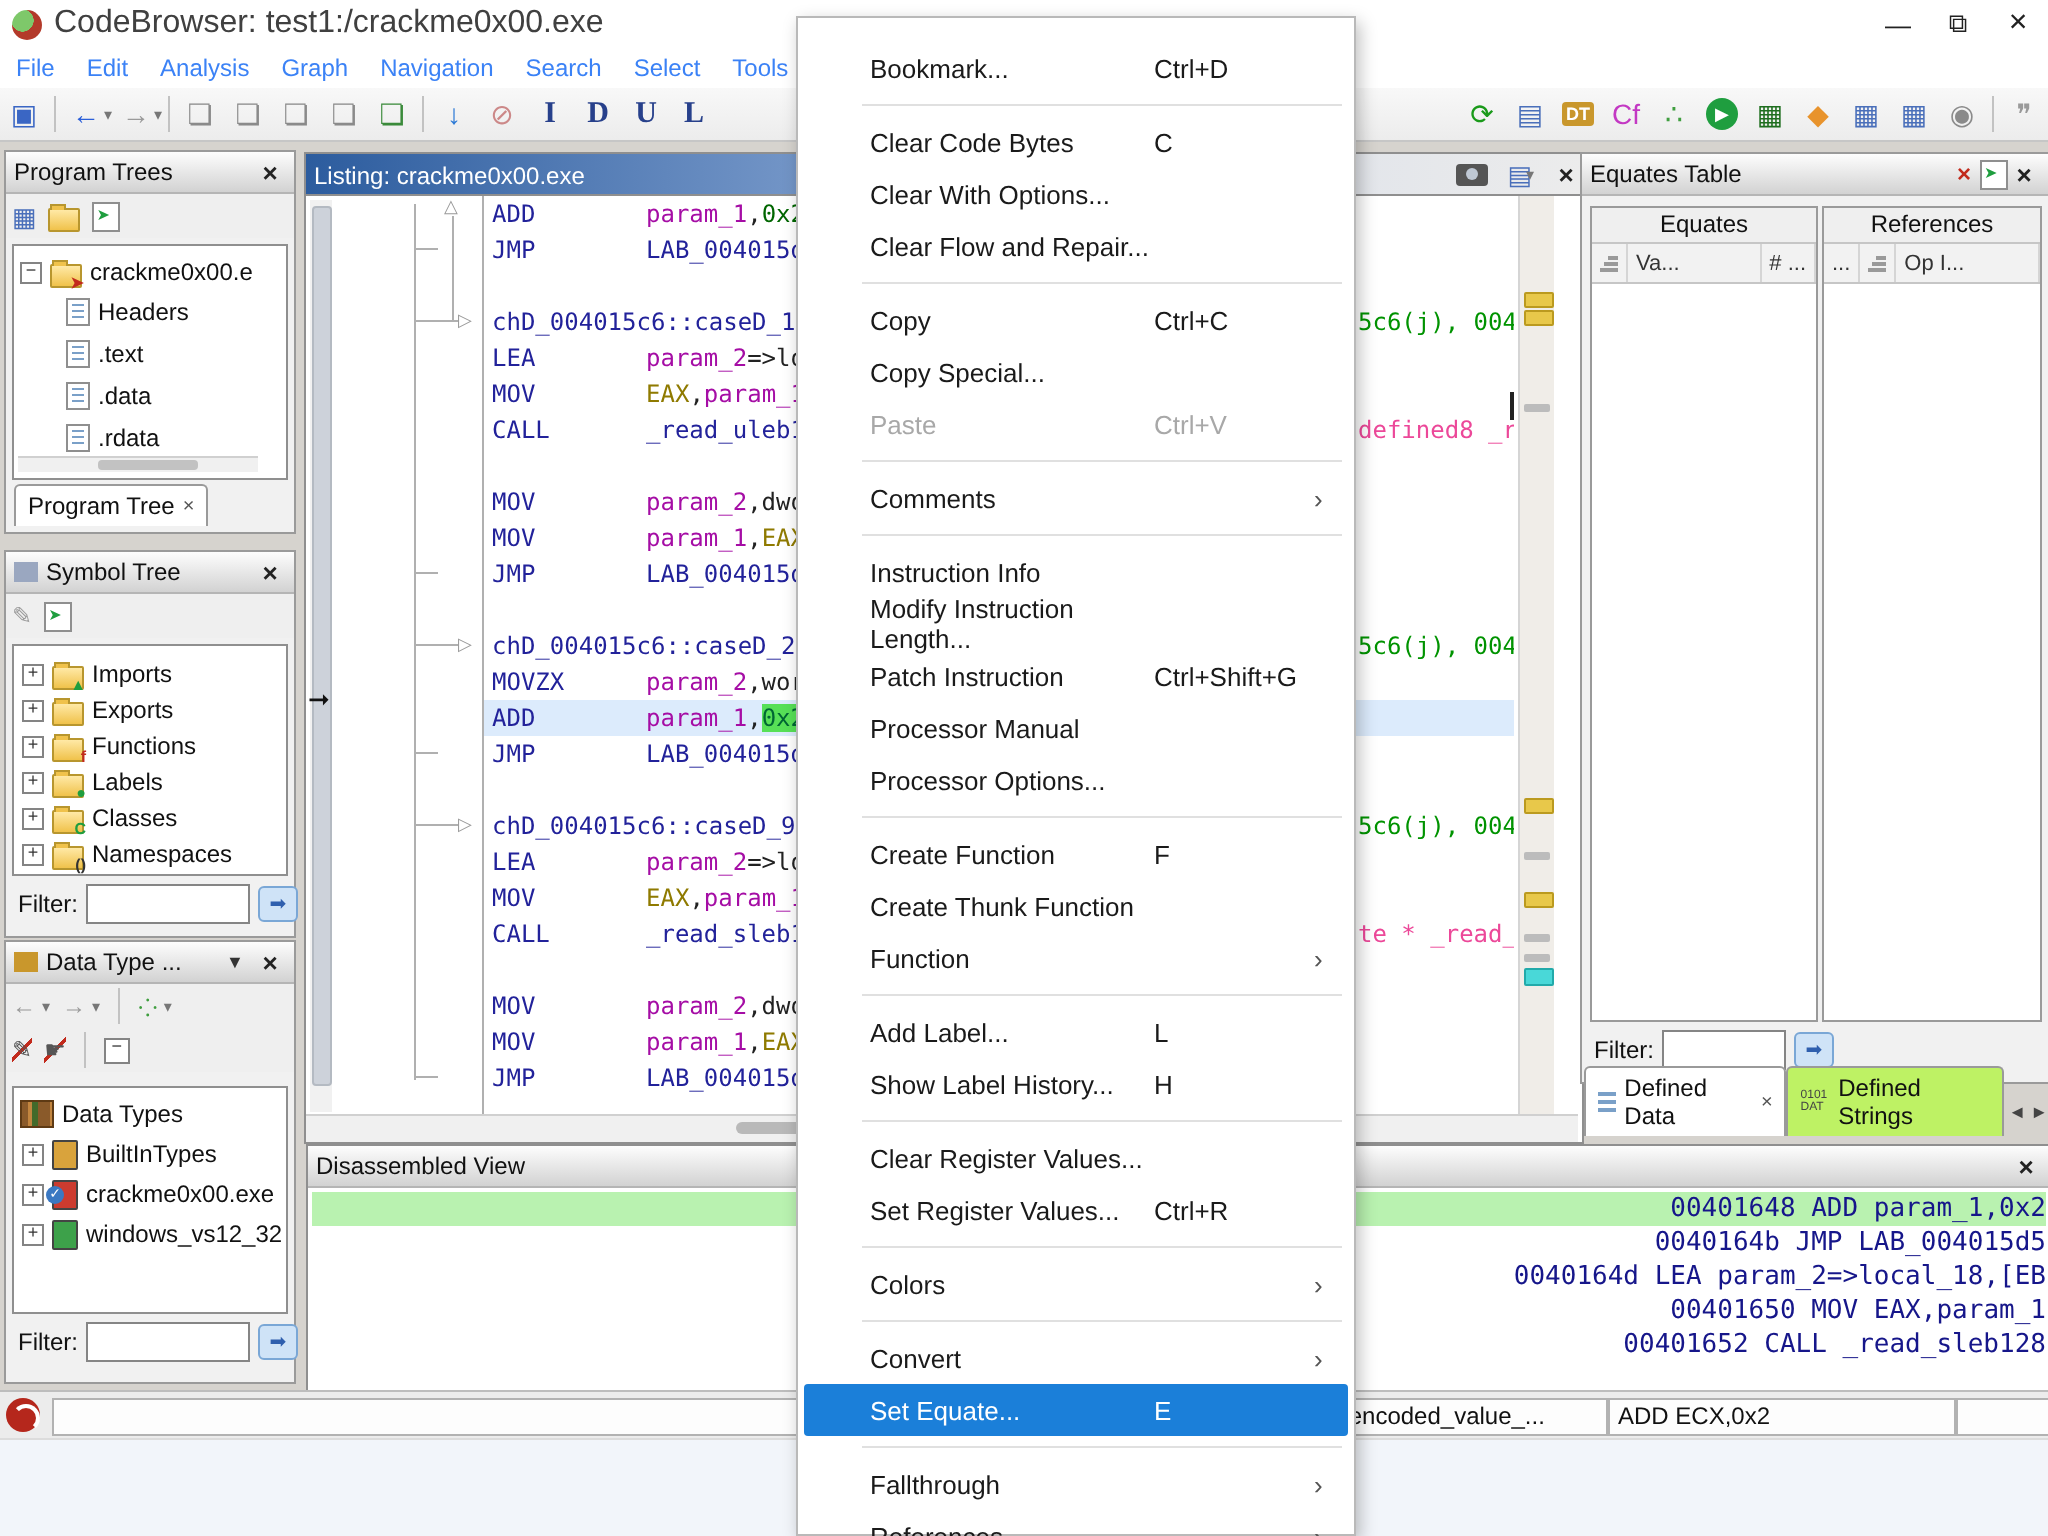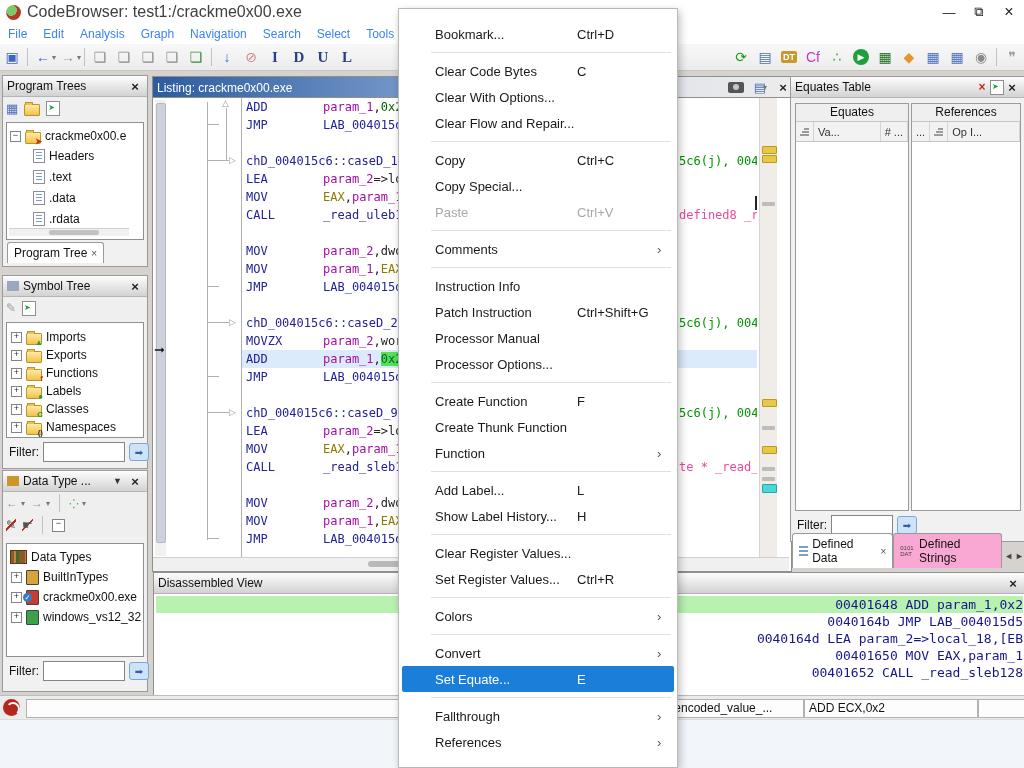--- a/index.html
+++ b/index.html
@@ -40,21 +40,21 @@
   .bk-gold{background:#d9a33c;}.bk-red{background:#cc3b2f;}.bk-green{background:#3da14a;}
   .bk-chk{position:absolute;left:-4px;top:2px;width:9px;height:9px;border-radius:50%;background:#3a78c2;color:#fff;font-size:7px;line-height:9px;text-align:center;}
   .ic-shelf{width:15px;height:12px;background:repeating-linear-gradient(90deg,#8a5a2a 0 3px,#c2853f 3px 5px,#436a2a 5px 8px,#8a5a2a 8px 11px);border:1px solid #5e3a14;flex:none;}
   .filterrow{position:absolute;display:flex;align-items:center;gap:4px;padding-left:4px;font-size:12px;}
   .finput{background:#fff;border:1px solid #858585;height:16px;}
   .fbtn{width:18px;height:16px;background:#cfe3f7;border:1px solid #7aa7d6;border-radius:3px;color:#2f5fae;font-size:10px;display:flex;align-items:center;justify-content:center;}
   .ic-snap{width:12px;height:13px;background:#fff;border:1px solid #8f8f8f;position:relative;}
   .ic-snap::after{content:"➤";position:absolute;left:1px;top:1px;font-size:8px;color:#1f9e3f;}
   .tabstrip{position:absolute;display:flex;align-items:flex-end;font-size:12px;}
   .tab{background:#fff;border:1px solid #9a9a9a;border-bottom:none;border-radius:3px 3px 0 0;padding:3px 6px;display:flex;align-items:center;gap:4px;}
-  .tab.unsel{background:#f9a8d4;justify-content:flex-end;}
+  .tab.unsel{background:#bef264;justify-content:flex-end;}
   
   #listing-head{left:152px;top:76px;width:638px;height:21px;background:linear-gradient(to right,#2c5c9e,#7f9fce 45%,#dfe3ea 75%,#ececec);display:flex;align-items:center;border:1px solid #8f8f8f;border-bottom:none;}
   #listing-head .title{color:#fff;font-size:12px;margin-left:4px;flex:1;}
   #listing-body{left:152px;top:97px;width:638px;height:473px;background:#fff;border:1px solid #8f8f8f;overflow:hidden;}
   #ltext{position:absolute;left:89px;top:0;width:515px;height:456px;overflow:hidden;}
   .lrow{position:absolute;left:0;width:515px;height:18px;line-height:18px;font-size:12px;white-space:pre;font-family:"DejaVu Sans Mono","Liberation Mono",monospace;}
   .lrow.current{background:#dcebfc;}
   .lrow .mn,.lrow .lab{position:absolute;left:4px;color:#22229a;}
   .lrow .ops{position:absolute;left:81px;}
   .c-var{color:#a50da5;}.c-reg{color:#8f7a00;}.c-num{color:#006600;}.c-plain{color:#222;}.c-ref{color:#22229a;}
@@ -538,20 +538,25 @@
         <span class="sc"></span>
         <span class="ar">›</span>
       </div>
       <div class="cm-sep"></div>
       <div class="cm-item">
         <span class="lb">Instruction Info</span>
         <span class="sc"></span>
         <span class="ar"></span>
       </div>
       <div class="cm-item">
+        <span class="lb">Modify Instruction Length...</span>
+        <span class="sc"></span>
+        <span class="ar"></span>
+      </div>
+      <div class="cm-item">
         <span class="lb">Patch Instruction</span>
         <span class="sc">Ctrl+Shift+G</span>
         <span class="ar"></span>
       </div>
       <div class="cm-item">
         <span class="lb">Processor Manual</span>
         <span class="sc"></span>
         <span class="ar"></span>
       </div>
       <div class="cm-item">

